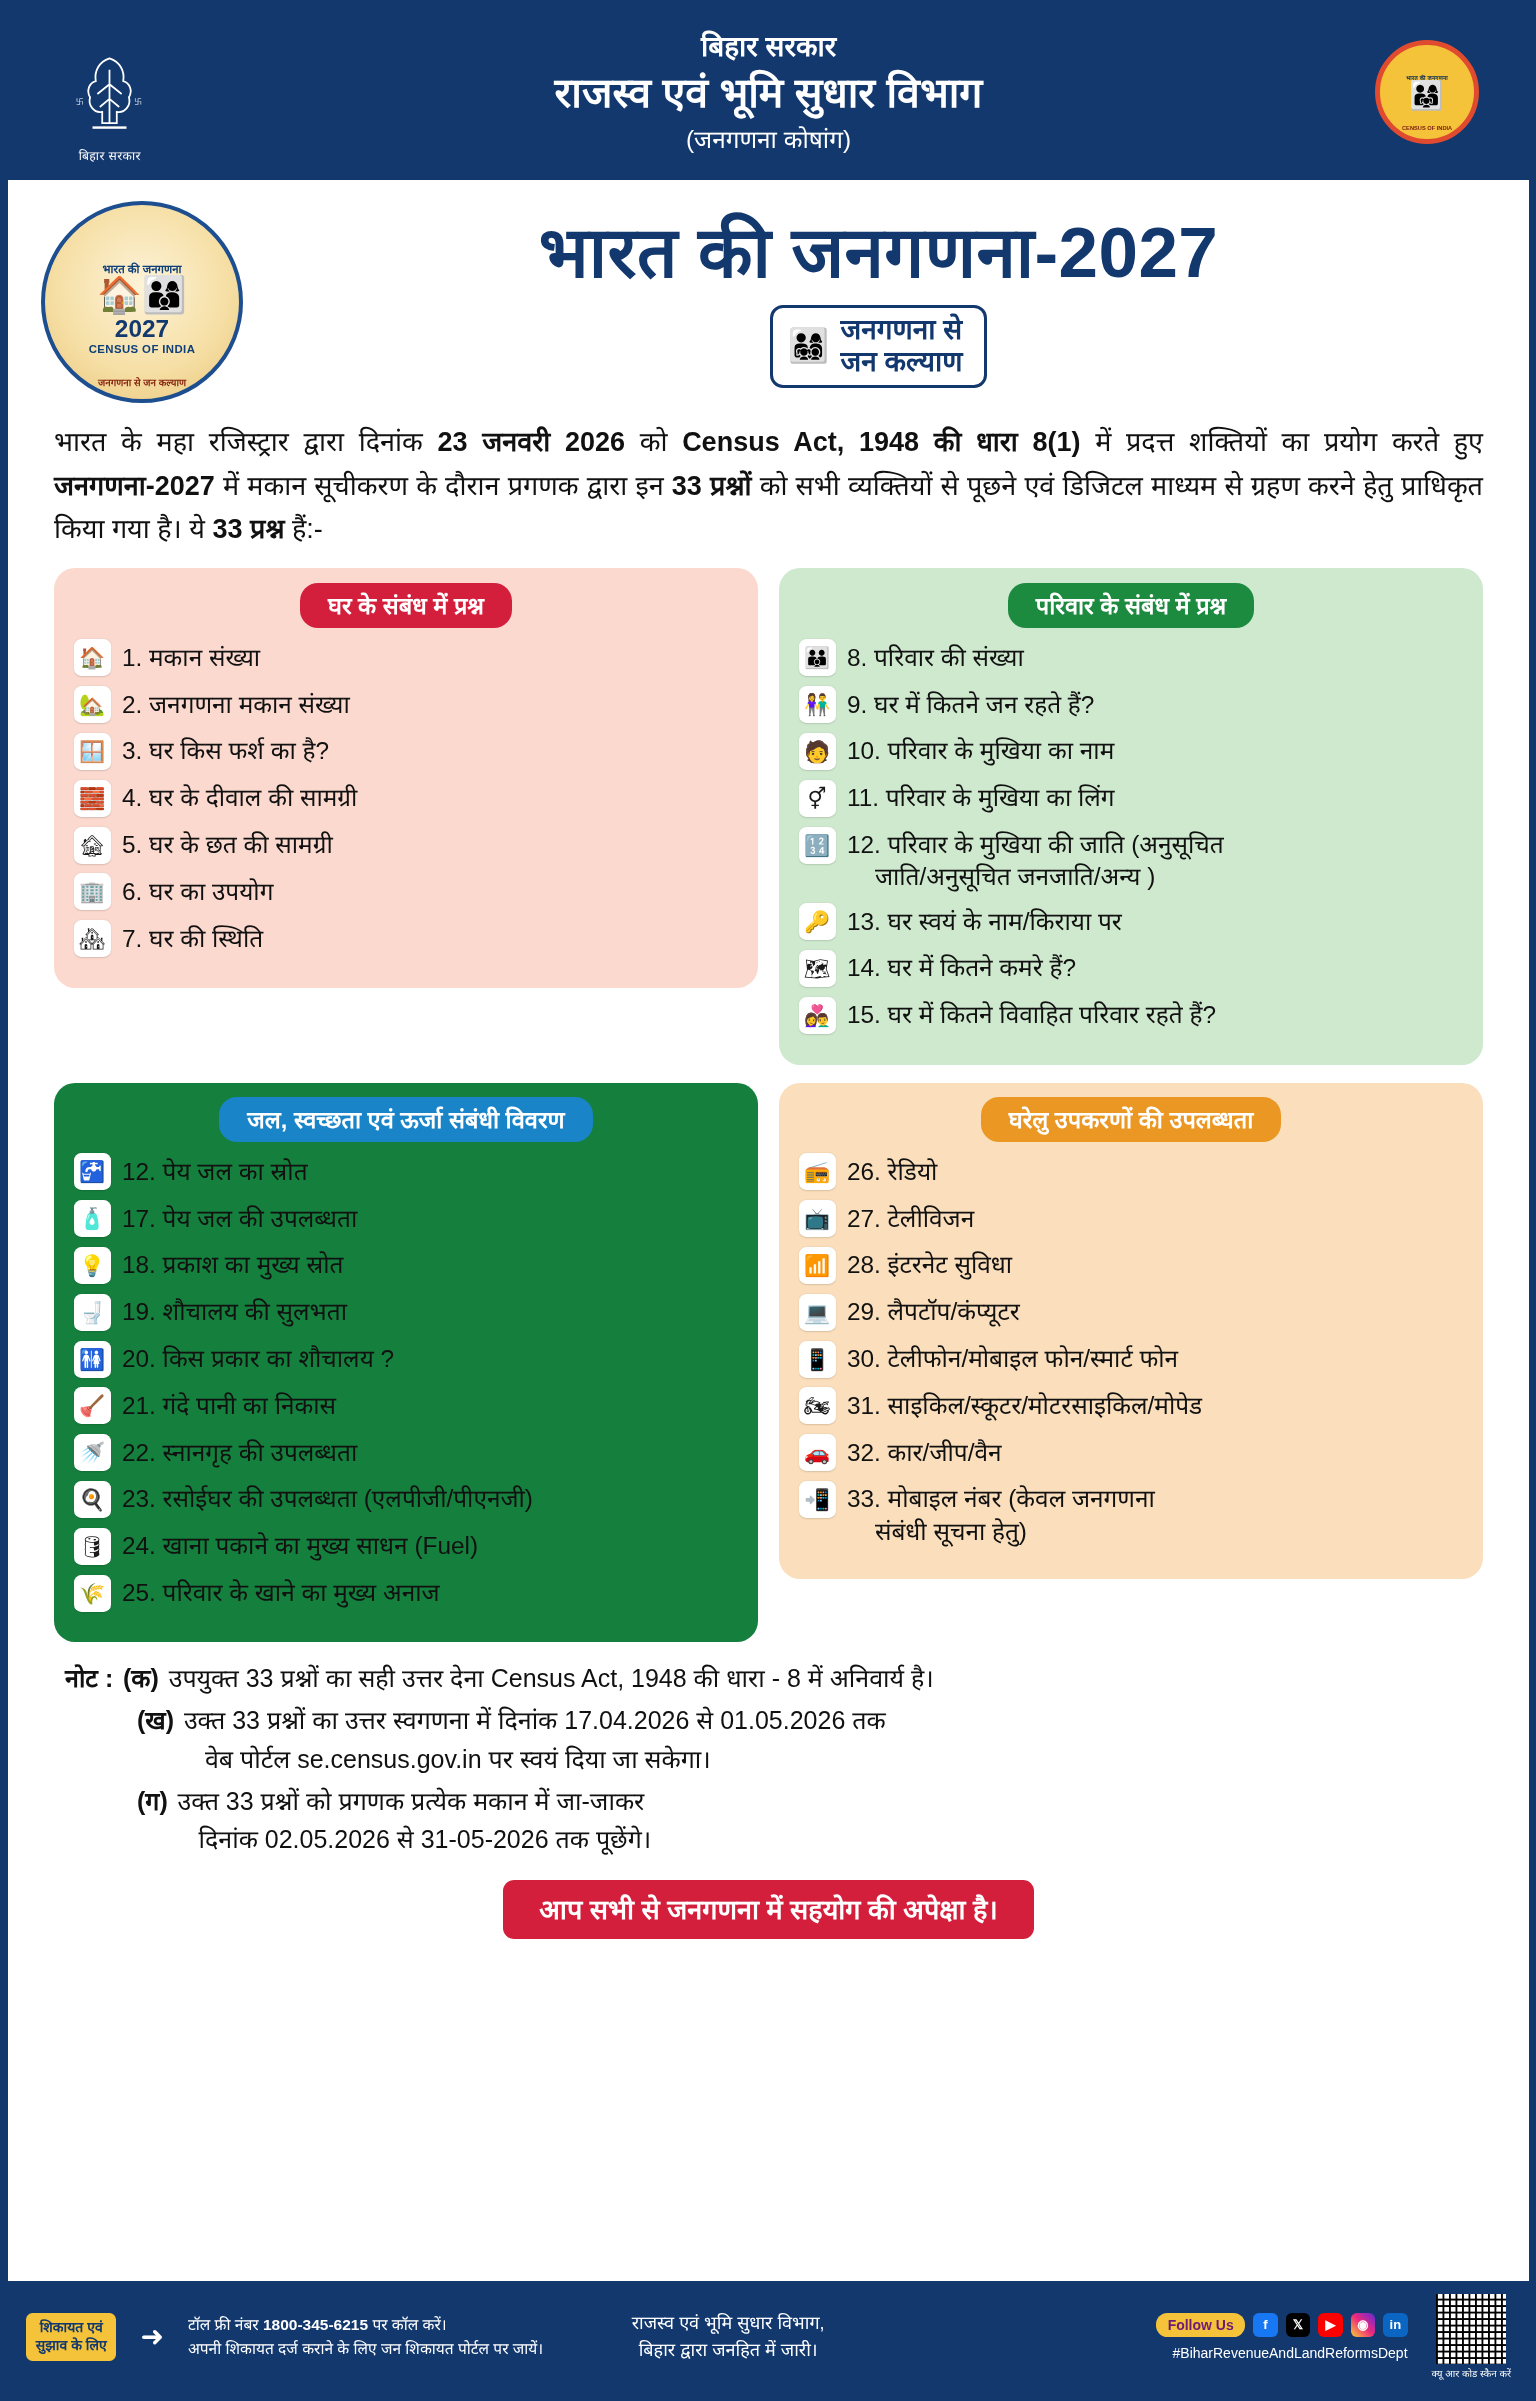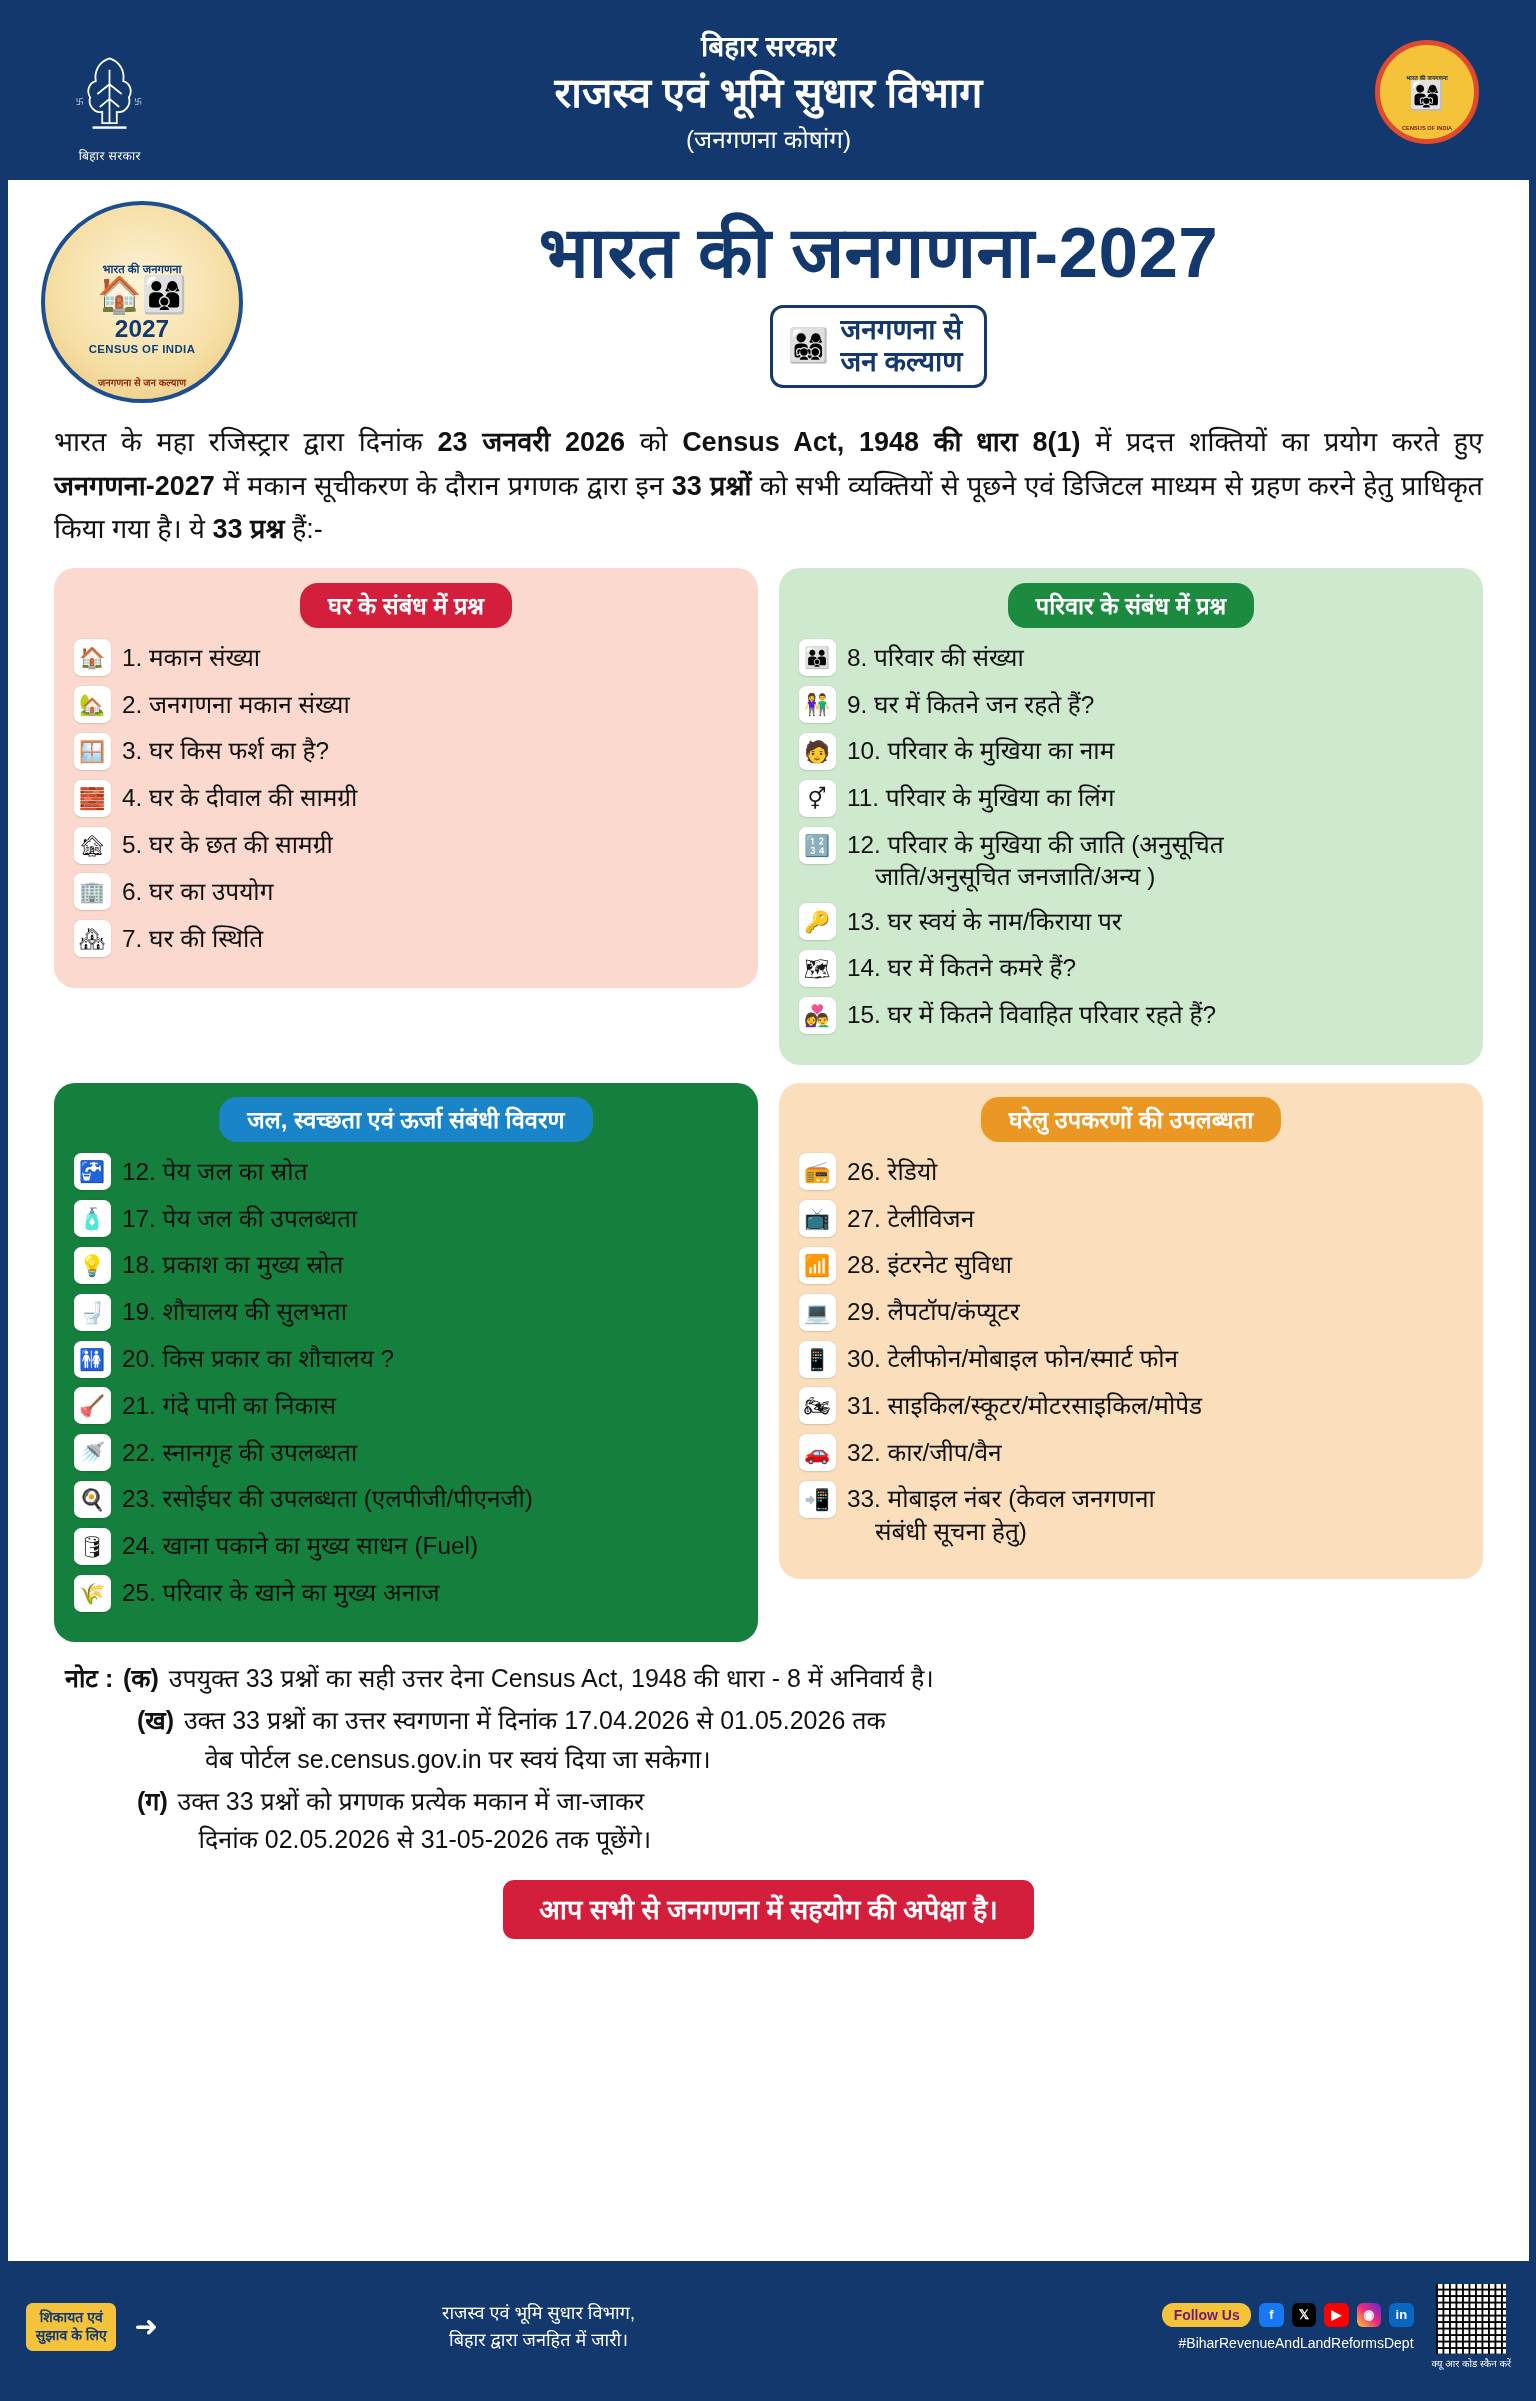--- a/index.html
+++ b/index.html
@@ -172,22 +172,22 @@
   .cta-wrap { text-align: center; margin: 18px 0 16.3px 0; }
   .cta {
     display: inline-block; background: #d31f3c; color: #ffffff;
     font-size: 27px; font-weight: bold;
     padding: 9.8px 36px 11.4px 36px; border-radius: 11px;
   }
   
   .footer {
     margin-top: auto;
     background: #12386e; color: #ffffff;
-    display: flex; align-items: center; gap: 18px;
-    padding: 23px 18px; min-height: 106px;
+    display: flex; align-items: center; gap: 24px;
+    padding: 13px 18px; min-height: 106px;
   }
   .f-badge {
     background: #f4c33a; color: #12386e; font-size: 14px; font-weight: bold;
     border-radius: 6.5px; padding: 6.5px 9.8px; text-align: center; line-height: 1.25;
     flex: 0 0 auto;
   }
   .f-arrow { font-size: 28px; color: #ffffff; line-height: 1; }
   .f-lines { font-size: 15.5px; line-height: 1.55; flex: 0 0 auto; }
   .f-lines b { font-weight: bold; }
   .f-mid { flex: 1; text-align: center; font-size: 18px; line-height: 1.5; }
@@ -466,20 +466,26 @@
   <div class="cta-wrap">
     <span class="cta">आप सभी से जनगणना में सहयोग की अपेक्षा है।</span>
   </div>
 
   <div class="footer">
     <div class="f-badge">
       <span>शिकायत एवं</span><br>
       <span>सुझाव के लिए</span>
     </div>
     <div class="f-arrow">➜</div>
+    <div class="f-lines">
+      <div>
+        <span>टॉल फ्री नंबर </span><b>1800-345-6215</b><span> पर कॉल करें।</span>
+      </div>
+      <div>अपनी शिकायत दर्ज कराने के लिए जन शिकायत पोर्टल पर जायें।</div>
+    </div>
     <div class="f-mid">
       <div>राजस्व एवं भूमि सुधार विभाग,</div>
       <div>बिहार द्वारा जनहित में जारी।</div>
     </div>
     <div class="f-social">
       <span class="follow-pill">Follow Us</span>
       <span class="sicon fb">f</span>
       <span class="sicon x">𝕏</span>
       <span class="sicon yt">▶</span>
       <span class="sicon ig">◉</span>

